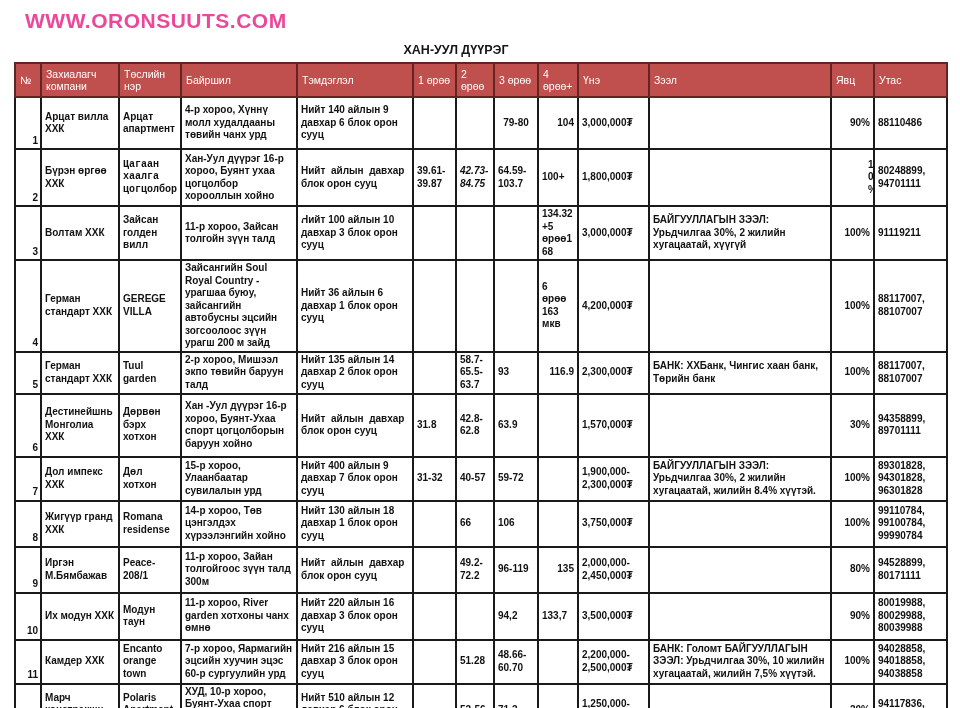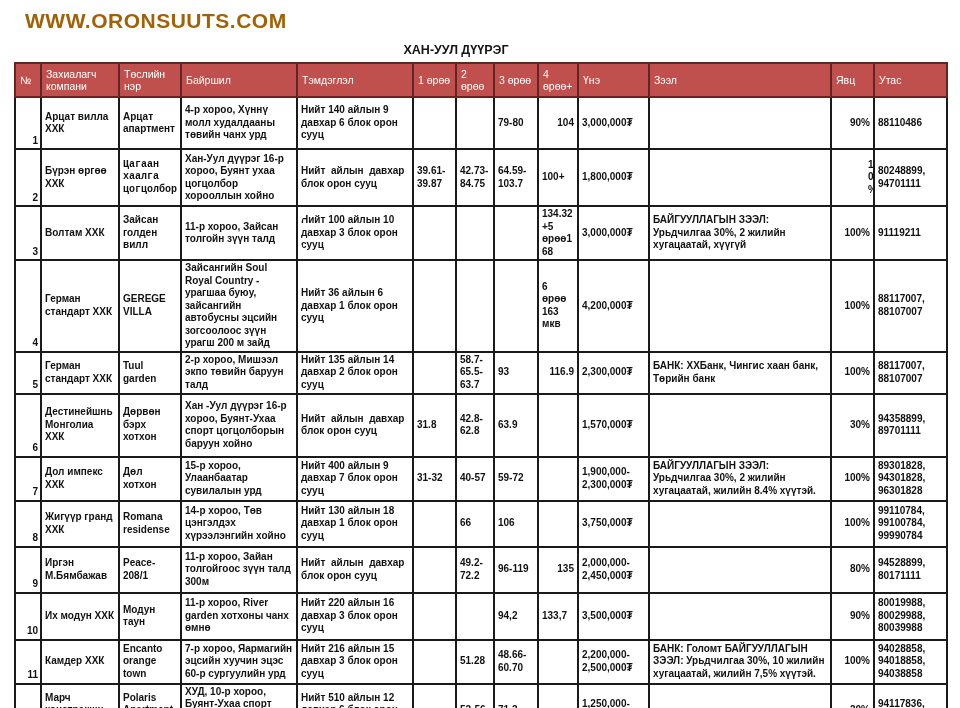--- a/index.html
+++ b/index.html
@@ -3,21 +3,21 @@
 <meta charset="utf-8">
 <style>
   html,body{margin:0;padding:0;}
   body{
     width:960px;height:708px;background:#ffffff;position:relative;
     font-family:"Liberation Sans","DejaVu Sans",sans-serif;color:#111;
     overflow:hidden;
   }
   .logo{
     position:absolute;left:25px;top:9px;
-    font-size:21px;font-weight:bold;letter-spacing:.5px;color:#a16207;
+    font-size:21px;font-weight:bold;letter-spacing:.5px;color:#ec4899;
   }
   .doc-title{
     position:absolute;left:0;top:43px;width:912px;text-align:center;
     font-size:12.5px;font-weight:bold;color:#151515;
   }
   table.listings{
     position:absolute;left:14px;top:62px;width:932px;
     border-collapse:collapse;table-layout:fixed;
     border:2px solid #1a1a1a;
   }
@@ -78,35 +78,35 @@
   </thead>
   <tbody>
       <tr>
         <td class="c-num" style="height: 48px;">1</td>
         <td style="height: 48px;">Арцат вилла ХХК</td>
         <td style="height: 48px;">Арцат апартмент</td>
         <td style="height: 48px;">4-р хороо, Хүннү молл худалдааны төвийн чанх урд</td>
         <td style="height: 48px;">Нийт 140 айлын 9 давхар 6 блок орон сууц</td>
         <td style="height: 48px;"></td>
         <td style="height: 48px;"></td>
-        <td style="height: 48px;">79-80</td>
+        <td style="height: 48px; text-align: center;">79-80</td>
         <td class="c-right" style="height: 48px;">104</td>
         <td style="height: 48px;">3,000,000₮</td>
         <td style="height: 48px;"></td>
         <td class="c-right" style="height: 48px;">90%</td>
         <td style="height: 48px;">88110486</td>
       </tr>
       <tr>
         <td class="c-num" style="height: 53px;">2</td>
         <td style="height: 53px;">Бүрэн өргөө ХХК</td>
         <td style="height: 53px; font-family: Liberation Mono, monospace;">Цагаан хаалга цогцолбор</td>
         <td style="height: 53px;">Хан-Уул дүүрэг 16-р хороо, Буянт ухаа цогцолбор хорооллын хойно</td>
         <td style="height: 53px;">Нийт  айлын  давхар блок орон сууц</td>
         <td style="height: 53px;">39.61-39.87</td>
-        <td style="height: 53px;">42.73-84.75</td>
+        <td style="height: 53px; font-style: italic;">42.73-84.75</td>
         <td style="height: 53px;">64.59-103.7</td>
         <td style="height: 53px;">100+</td>
         <td style="height: 53px;">1,800,000₮</td>
         <td style="height: 53px;"></td>
         <td class="c-right" style="height: 53px; padding-left: 36px;">10%</td>
         <td style="height: 53px;">80248899, 94701111</td>
       </tr>
       <tr>
         <td class="c-num" style="height: 49px;">3</td>
         <td style="height: 49px;">Волтам ХХК</td>

